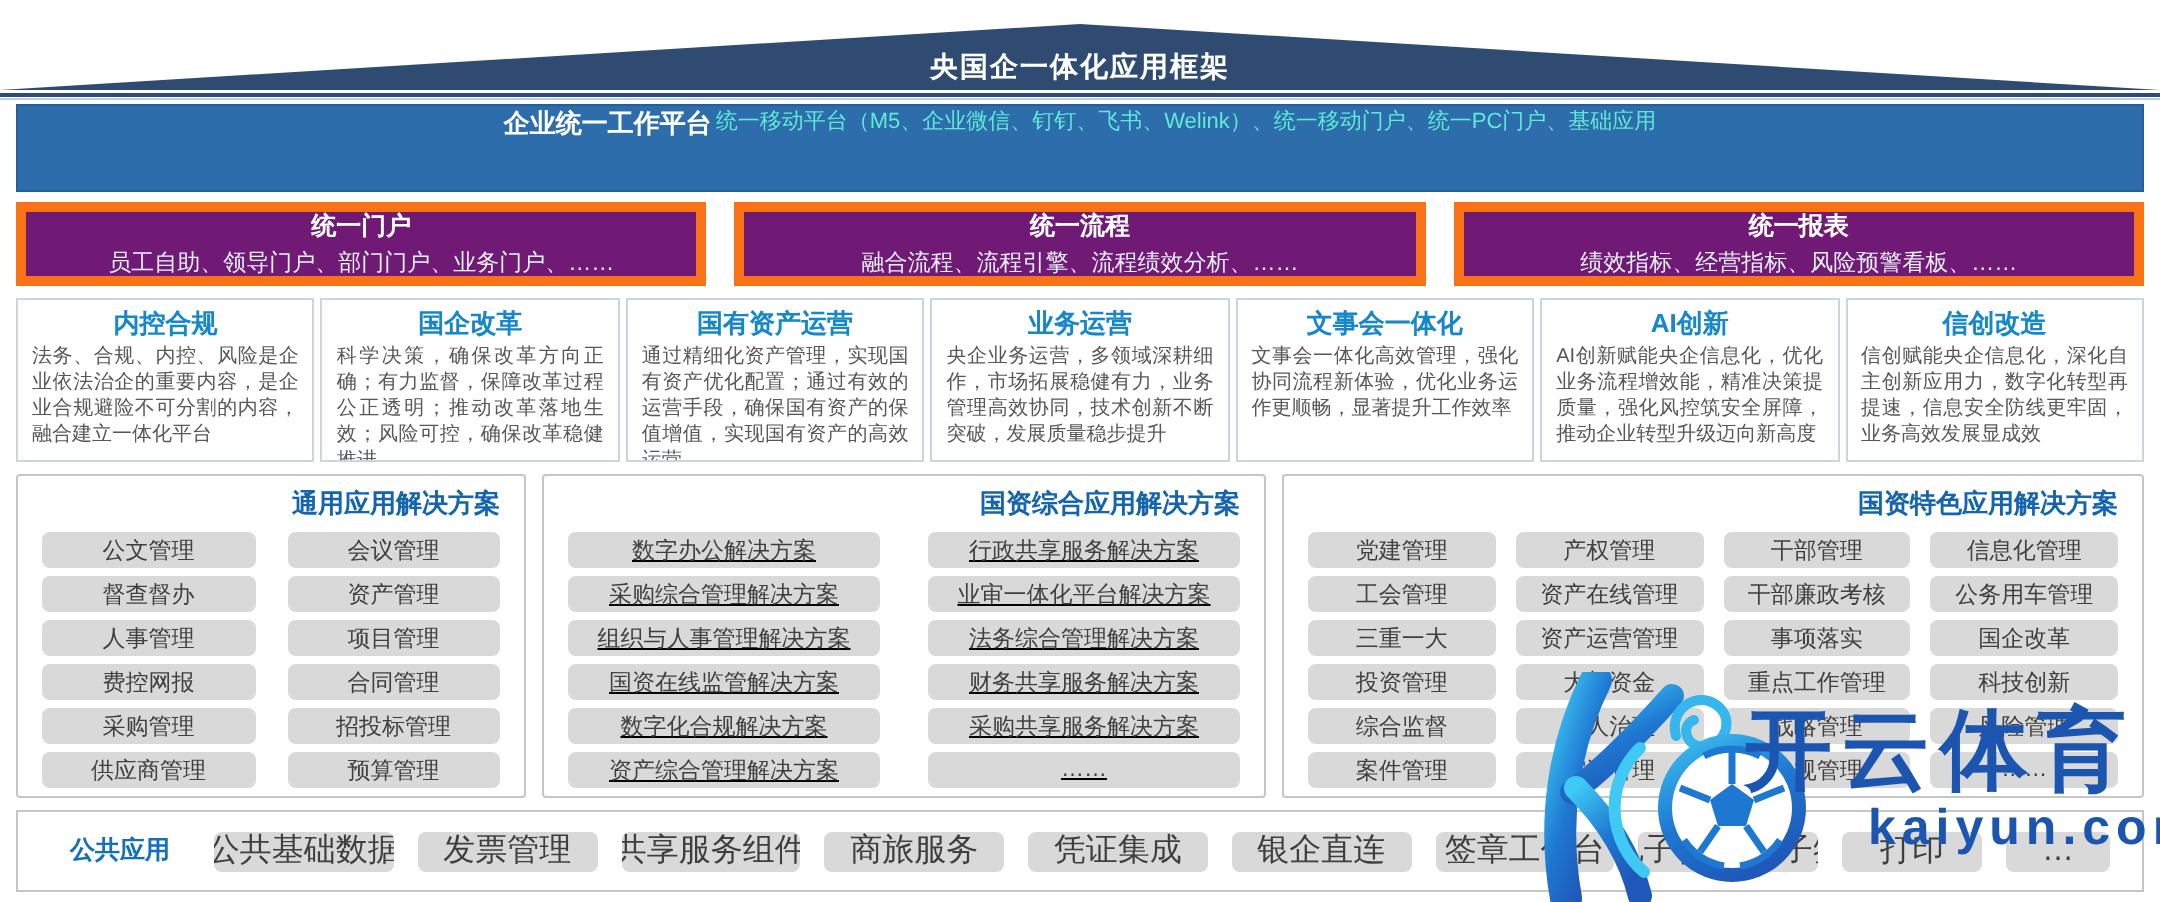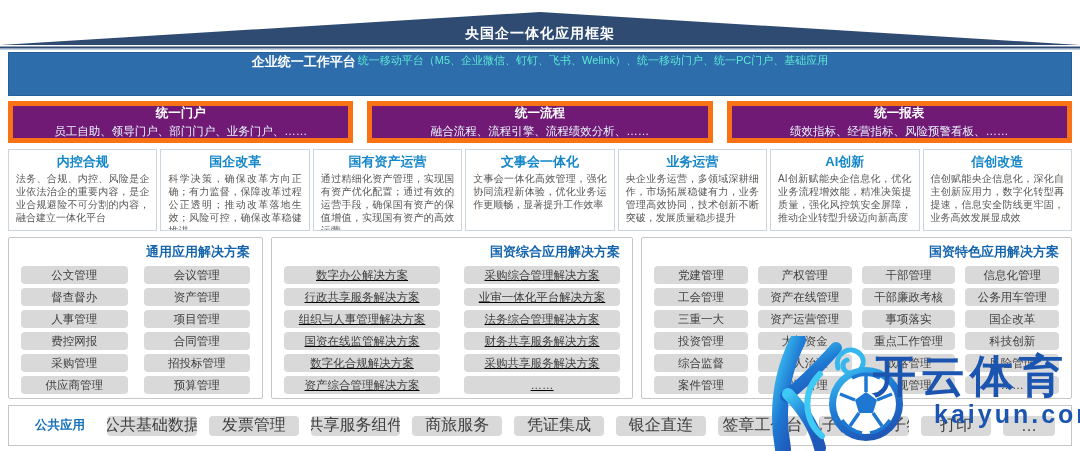--- a/index.html
+++ b/index.html
@@ -99,26 +99,26 @@
   </div>
   <div class="cap-card">
     <div class="cap-title">国企改革</div>
     <div class="cap-body">科学决策，确保改革方向正确；有力监督，保障改革过程公正透明；推动改革落地生效；风险可控，确保改革稳健推进</div>
   </div>
   <div class="cap-card">
     <div class="cap-title">国有资产运营</div>
     <div class="cap-body">通过精细化资产管理，实现国有资产优化配置；通过有效的运营手段，确保国有资产的保值增值，实现国有资产的高效运营</div>
   </div>
   <div class="cap-card">
+    <div class="cap-title">业务运营</div>
+    <div class="cap-body">央企业务运营，多领域深耕细作，市场拓展稳健有力，业务管理高效协同，技术创新不断突破，发展质量稳步提升</div>
+  </div>
+  <div class="cap-card">
     <div class="cap-title">文事会一体化</div>
     <div class="cap-body">文事会一体化高效管理，强化协同流程新体验，优化业务运作更顺畅，显著提升工作效率</div>
-  </div>
-  <div class="cap-card">
-    <div class="cap-title">业务运营</div>
-    <div class="cap-body">央企业务运营，多领域深耕细作，市场拓展稳健有力，业务管理高效协同，技术创新不断突破，发展质量稳步提升</div>
   </div>
   <div class="cap-card">
     <div class="cap-title">AI创新</div>
     <div class="cap-body">AI创新赋能央企信息化，优化业务流程增效能，精准决策提质量，强化风控筑安全屏障，推动企业转型升级迈向新高度</div>
   </div>
   <div class="cap-card">
     <div class="cap-title">信创改造</div>
     <div class="cap-body">信创赋能央企信息化，深化自主创新应用力，数字化转型再提速，信息安全防线更牢固，业务高效发展显成效</div>
   </div>
 </div>
@@ -140,22 +140,22 @@
       <div class="chip">招投标管理</div>
       <div class="chip">供应商管理</div>
       <div class="chip">预算管理</div>
     </div>
   </div>
 
   <div class="panel panel-comprehensive">
     <div class="panel-title">国资综合应用解决方案</div>
     <div class="grid2w">
       <div class="chip">数字办公解决方案</div>
+      <div class="chip">行政共享服务解决方案</div>
       <div class="chip">采购综合管理解决方案</div>
-      <div class="chip">行政共享服务解决方案</div>
       <div class="chip">业审一体化平台解决方案</div>
       <div class="chip">组织与人事管理解决方案</div>
       <div class="chip">法务综合管理解决方案</div>
       <div class="chip">国资在线监管解决方案</div>
       <div class="chip">财务共享服务解决方案</div>
       <div class="chip">数字化合规解决方案</div>
       <div class="chip">采购共享服务解决方案</div>
       <div class="chip">资产综合管理解决方案</div>
       <div class="chip">……</div>
     </div>

